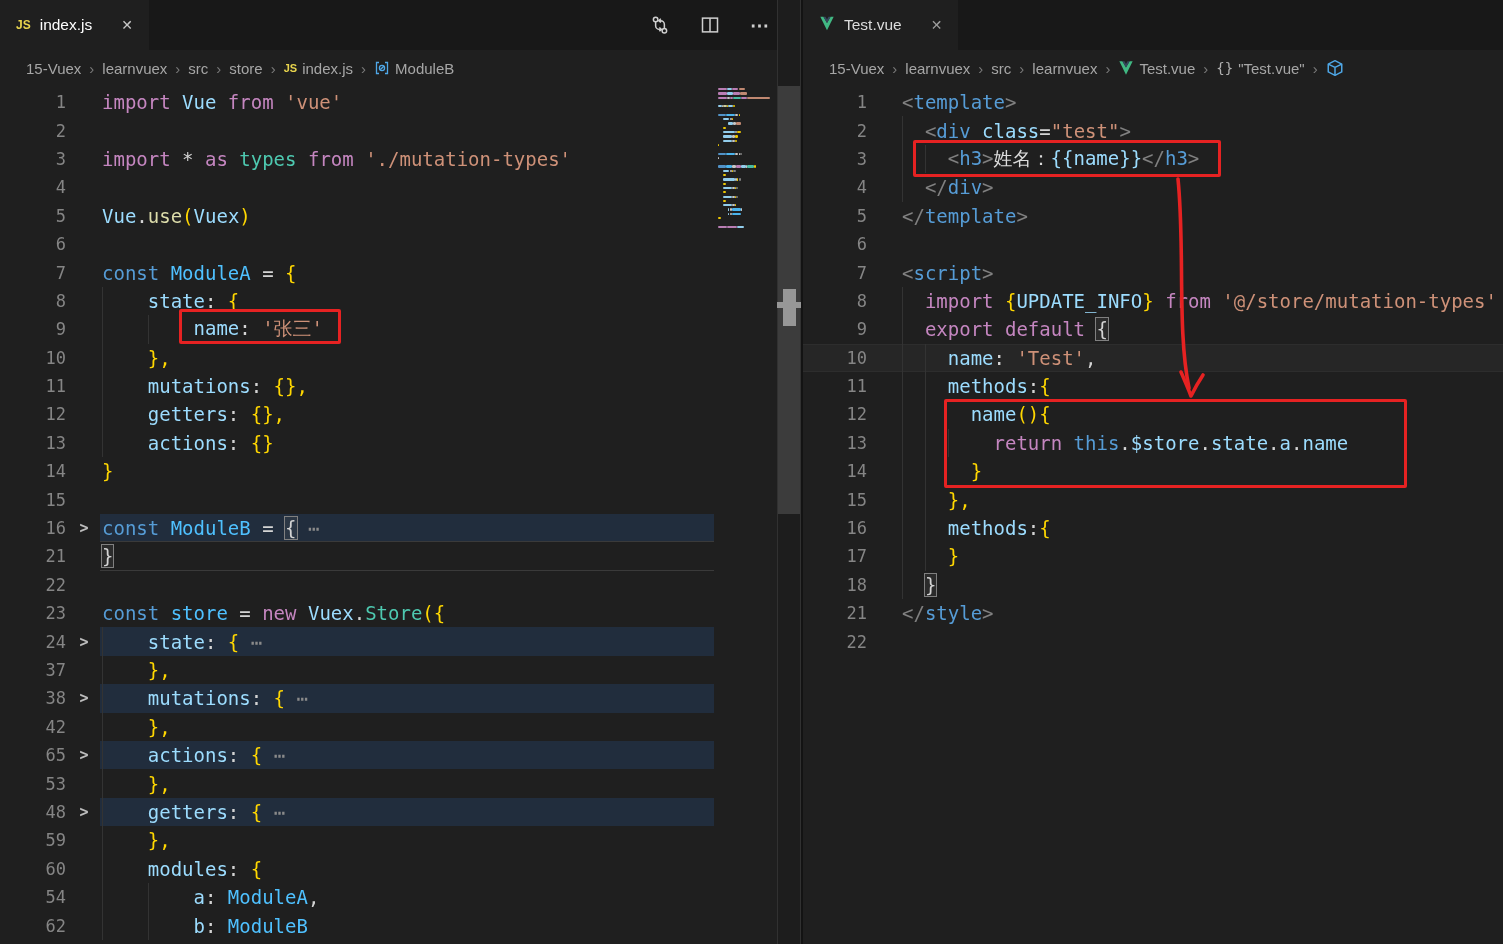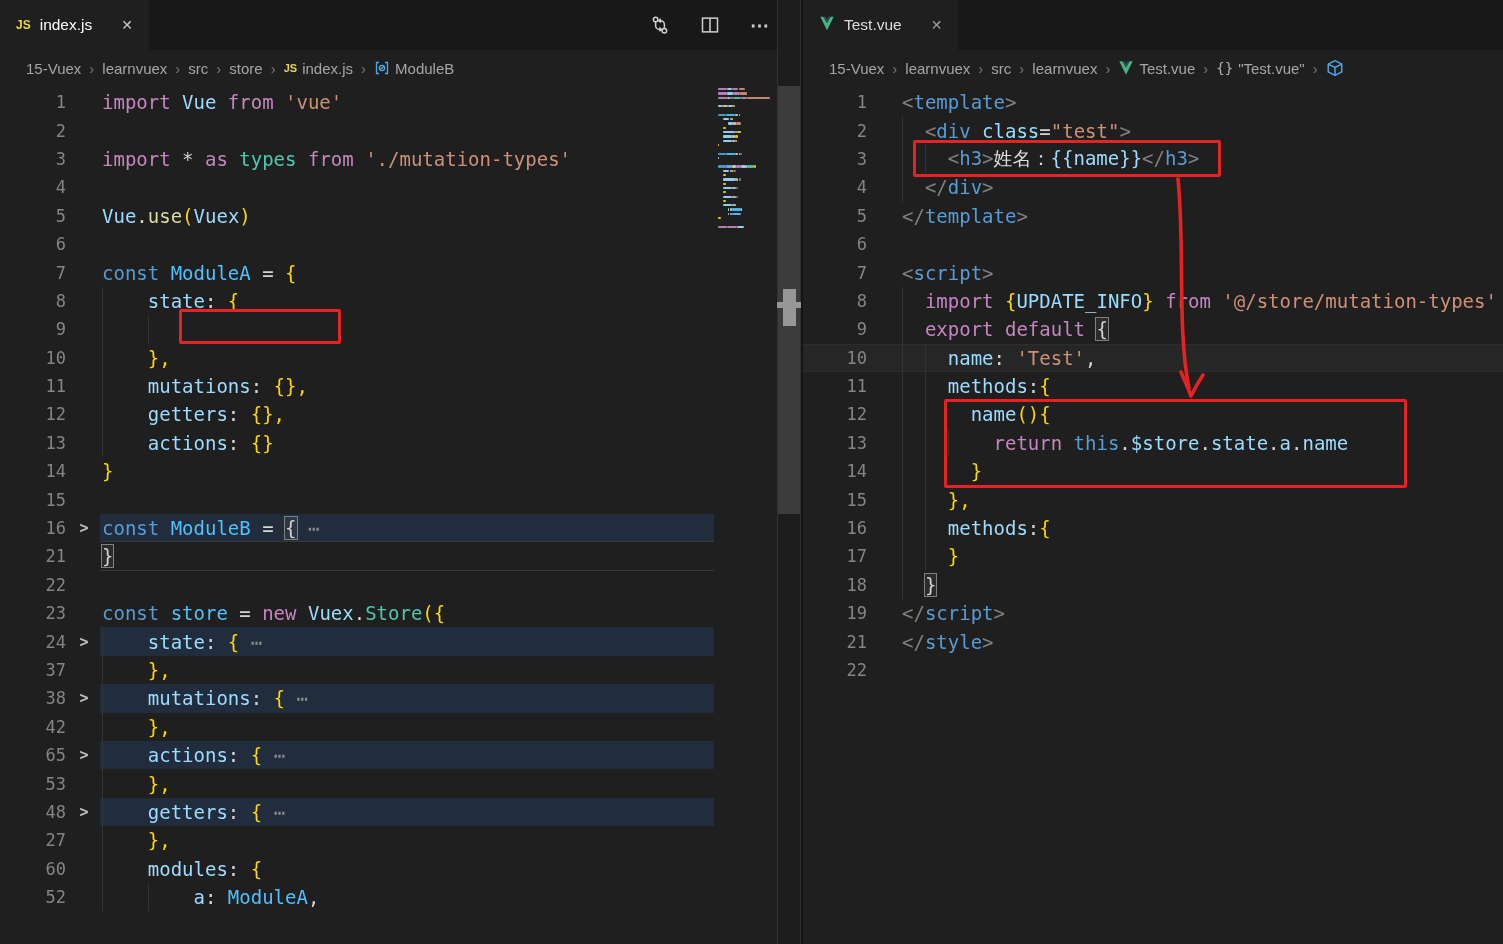--- a/index.html
+++ b/index.html
@@ -159,20 +159,21 @@
           <div class="guide" style="left: 102px;"></div>
           <span class="ln" style="width: 66px;">8</span>
           <span class="foldc" style="width: 36px;"></span>
           <pre><span class="tk">    </span><span class="tk" style="color: rgb(156, 220, 254);">state</span><span class="tk" style="color: rgb(212, 212, 212);">: </span><span class="tk" style="color: rgb(255, 215, 0);">{</span></pre>
         </div>
         <div class="row">
           <div class="guide" style="left: 102px;"></div>
           <div class="guide" style="left: 147.76px;"></div>
           <span class="ln" style="width: 66px;">9</span>
           <span class="foldc" style="width: 36px;"></span>
+          <pre><span class="tk">        </span><span class="tk" style="color: rgb(156, 220, 254);">name</span><span class="tk" style="color: rgb(212, 212, 212);">: </span><span class="tk" style="color: rgb(206, 145, 120);">'张三'</span></pre>
         </div>
         <div class="row">
           <div class="guide" style="left: 102px;"></div>
           <span class="ln" style="width: 66px;">10</span>
           <span class="foldc" style="width: 36px;"></span>
           <pre><span class="tk">    </span><span class="tk" style="color: rgb(255, 215, 0);">},</span></pre>
         </div>
         <div class="row">
           <div class="guide" style="left: 102px;"></div>
           <span class="ln" style="width: 66px;">11</span>
@@ -265,36 +266,43 @@
         </div>
         <div class="row">
           <div class="hl-bg"></div>
           <div class="guide" style="left: 102px;"></div>
           <span class="ln" style="width: 66px;">48</span>
           <span class="foldc" style="width: 36px;">&gt;</span>
           <pre><span class="tk">    </span><span class="tk" style="color: rgb(156, 220, 254);">getters</span><span class="tk" style="color: rgb(212, 212, 212);">: </span><span class="tk" style="color: rgb(255, 215, 0);">{</span><span class="tk" style="color: rgb(138, 138, 138);"> ⋯</span></pre>
         </div>
         <div class="row">
           <div class="guide" style="left: 102px;"></div>
-          <span class="ln" style="width: 66px;">27</span>
+          <span class="ln" style="width: 66px;">59</span>
           <span class="foldc" style="width: 36px;"></span>
           <pre><span class="tk">    </span><span class="tk" style="color: rgb(255, 215, 0);">},</span></pre>
         </div>
         <div class="row">
           <div class="guide" style="left: 102px;"></div>
           <span class="ln" style="width: 66px;">60</span>
           <span class="foldc" style="width: 36px;"></span>
           <pre><span class="tk">    </span><span class="tk" style="color: rgb(156, 220, 254);">modules</span><span class="tk" style="color: rgb(212, 212, 212);">: </span><span class="tk" style="color: rgb(255, 215, 0);">{</span></pre>
         </div>
         <div class="row">
           <div class="guide" style="left: 102px;"></div>
           <div class="guide" style="left: 147.76px;"></div>
-          <span class="ln" style="width: 66px;">52</span>
+          <span class="ln" style="width: 66px;">54</span>
           <span class="foldc" style="width: 36px;"></span>
           <pre><span class="tk">        </span><span class="tk" style="color: rgb(156, 220, 254);">a</span><span class="tk" style="color: rgb(212, 212, 212);">: </span><span class="tk" style="color: rgb(79, 193, 255);">ModuleA</span><span class="tk" style="color: rgb(212, 212, 212);">,</span></pre>
+        </div>
+        <div class="row">
+          <div class="guide" style="left: 102px;"></div>
+          <div class="guide" style="left: 147.76px;"></div>
+          <span class="ln" style="width: 66px;">62</span>
+          <span class="foldc" style="width: 36px;"></span>
+          <pre><span class="tk">        </span><span class="tk" style="color: rgb(156, 220, 254);">b</span><span class="tk" style="color: rgb(212, 212, 212);">: </span><span class="tk" style="color: rgb(79, 193, 255);">ModuleB</span></pre>
         </div>
       </div>
     <div id="minimap">
         <div class="mm-seg" style="left: 0px; top: 0px; width: 9px; background: rgb(197, 134, 192);"></div>
         <div class="mm-seg" style="left: 9px; top: 0px; width: 5.1px; background: rgb(156, 220, 254);"></div>
         <div class="mm-seg" style="left: 14.1px; top: 0px; width: 6.4px; background: rgb(197, 134, 192);"></div>
         <div class="mm-seg" style="left: 20.5px; top: 0px; width: 6.4px; background: rgb(206, 145, 120);"></div>
         <div class="mm-seg" style="left: 0px; top: 4.3px; width: 9px; background: rgb(197, 134, 192);"></div>
         <div class="mm-seg" style="left: 9px; top: 4.3px; width: 6.4px; background: rgb(156, 220, 254);"></div>
         <div class="mm-seg" style="left: 15.4px; top: 4.3px; width: 6.4px; background: rgb(197, 134, 192);"></div>
@@ -549,25 +557,20 @@
           <span class="foldc" style="width: 35px;"></span>
           <pre><span class="tk">    </span><span class="tk" style="color: rgb(255, 215, 0);">}</span></pre>
         </div>
         <div class="row">
           <div class="guide" style="left: 99px;"></div>
           <span class="ln" style="width: 64px;">18</span>
           <span class="foldc" style="width: 35px;"></span>
           <pre><span class="tk">  </span><span class="tk bbox" style="color: rgb(212, 212, 212);">}</span></pre>
         </div>
         <div class="row">
-          <span class="ln" style="width: 64px;">19</span>
-          <span class="foldc" style="width: 35px;"></span>
-          <pre><span class="tk"></span><span class="tk" style="color: rgb(128, 128, 128);">&lt;/</span><span class="tk" style="color: rgb(86, 156, 214);">script</span><span class="tk" style="color: rgb(128, 128, 128);">&gt;</span></pre>
-        </div>
-        <div class="row">
           <span class="ln" style="width: 64px;">21</span>
           <span class="foldc" style="width: 35px;"></span>
           <pre><span class="tk"></span><span class="tk" style="color: rgb(128, 128, 128);">&lt;/</span><span class="tk" style="color: rgb(86, 156, 214);">style</span><span class="tk" style="color: rgb(128, 128, 128);">&gt;</span></pre>
         </div>
         <div class="row">
           <span class="ln" style="width: 64px;">22</span>
           <span class="foldc" style="width: 35px;"></span>
           <pre><span class="tk"></span></pre>
         </div>
       </div>

